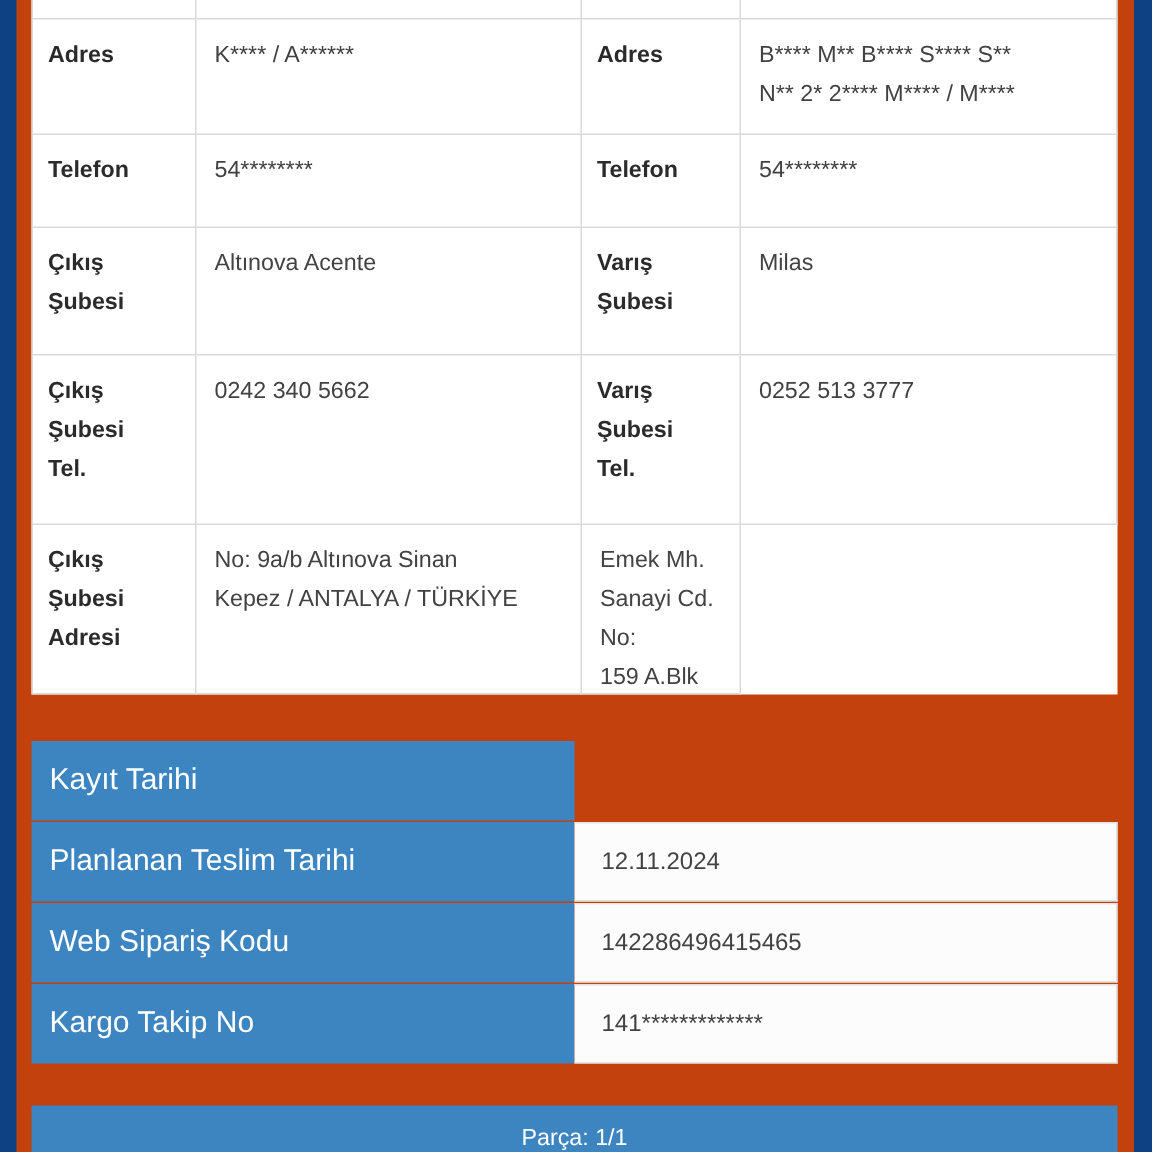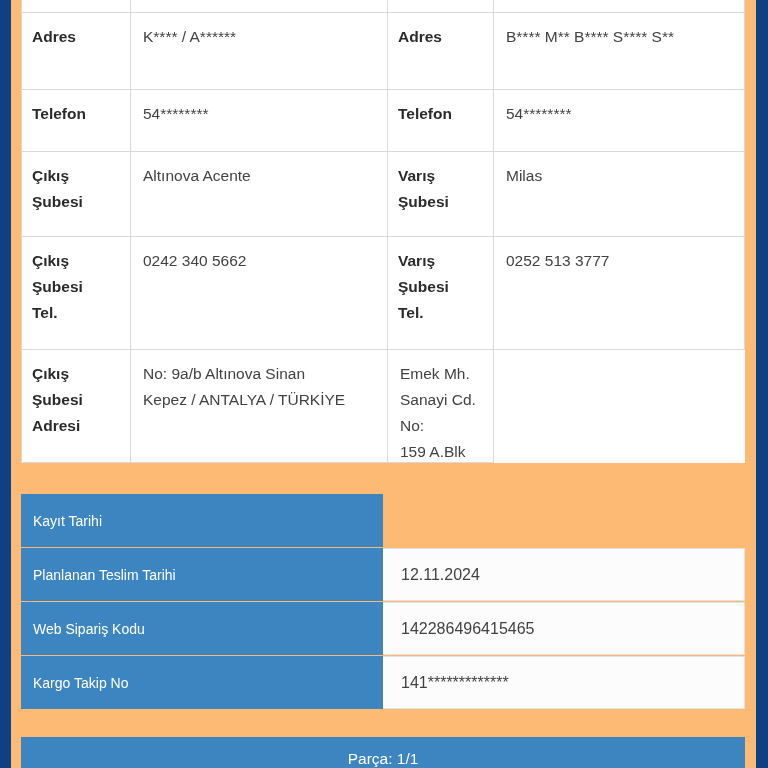--- a/index.html
+++ b/index.html
@@ -4,21 +4,21 @@
 <style>
   * { margin: 0; padding: 0; box-sizing: border-box; }
   html, body { width: 768px; height: 768px; }
   body {
     font-family: "Liberation Sans", "DejaVu Sans", sans-serif;
     background: #ffffff;
     color: #424242;
     overflow: hidden;
     position: relative;
   }
-  .page { position: absolute; inset: 0; background: #fdba74; }
+  .page { position: absolute; inset: 0; background: #c2410c; }
   .edge { position: absolute; top: 0; bottom: 0; width: 11px; background: #0e4184; }
   .edge-left { left: 0; }
   .edge-right { right: 0; width: 12px; }
   .content { position: absolute; left: 21px; width: 724px; top: 0; }
 
   
   .details-table {
     display: grid;
     grid-template-columns: 109px 257px 106px 1fr;
     grid-template-rows: 13px 77px 62px 85px 113px 113px;
@@ -43,21 +43,21 @@
   }
   .line { display: block; }
 
   
   .summary-table { margin-top: 31px; }
   .summary-row { display: flex; height: 53px; margin-bottom: 1px; }
   .summary-label {
     width: 362px;
     background: #3d85c1;
     color: #ffffff;
-    font-size: 14px;
+    font-size: 20px;
     display: flex;
     align-items: center;
     padding-left: 12px;
   }
   .summary-value {
     flex: 1;
     background: #fcfcfc;
     border: 1px solid #e2e2e2;
     border-left: none;
     color: #424242;
@@ -89,20 +89,21 @@
       <div class="cell lbl"></div>
       <div class="cell val"></div>
       <div class="cell lbl"></div>
       <div class="cell val"></div>
 
       <div class="cell lbl">Adres</div>
       <div class="cell val">K**** / A******</div>
       <div class="cell lbl">Adres</div>
       <div class="cell val">
         <span class="line">B**** M** B**** S**** S**</span>
+        <span class="line">N** 2* 2**** M**** / M****</span>
       </div>
 
       <div class="cell lbl">Telefon</div>
       <div class="cell val">54********</div>
       <div class="cell lbl">Telefon</div>
       <div class="cell val">54********</div>
 
       <div class="cell lbl">Çıkış Şubesi</div>
       <div class="cell val">Altınova Acente</div>
       <div class="cell lbl">Varış Şubesi</div>

